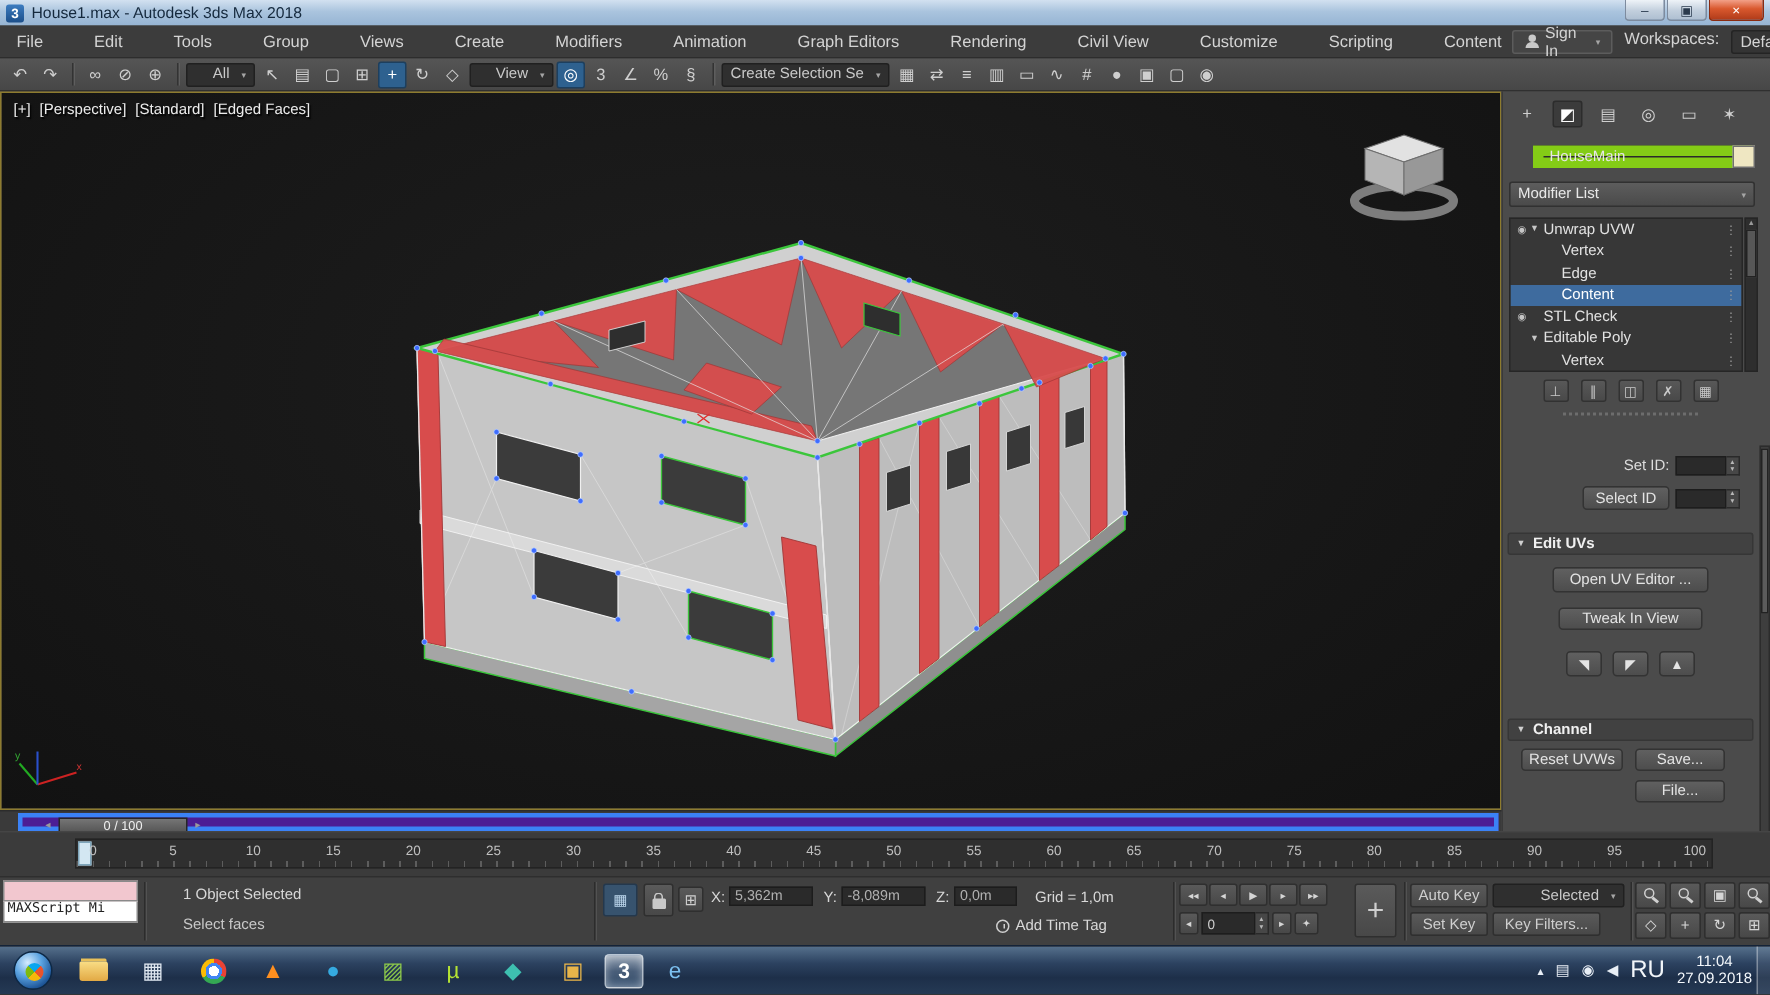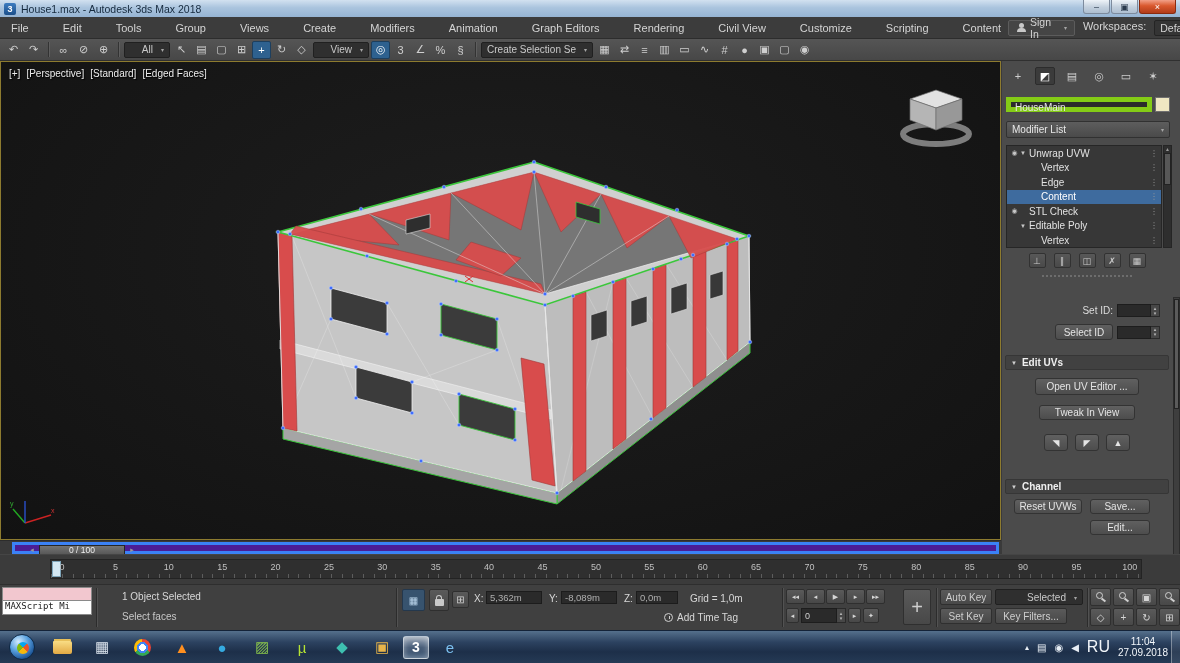--- a/index.html
+++ b/index.html
@@ -52,22 +52,22 @@
   .house-svg{position:absolute;left:0;top:0;width:999px;height:477px;}
   .viewcube{position:absolute;right:26px;top:22px;width:76px;height:66px;z-index:3;}
   .axis-tripod{position:absolute;left:8px;bottom:6px;width:48px;height:40px;z-index:3;}
   
   .cmdpanel{position:absolute;left:1001px;top:61px;width:179px;height:523px;background:#4b4b4b;
     border-left:1px solid #3a3a3a;font-size:10px;color:#ddd;}
   .cp-tabs{position:absolute;left:6px;top:6px;display:flex;gap:7px;align-items:center;}
   .cp-tab{width:20px;height:18px;display:flex;align-items:center;justify-content:center;color:#cfcfcf;
     font-size:11px;border-radius:2px;border:1px solid transparent;}
   .cp-tab.active{background:#3b3b3b;border-color:#2c2c2c;color:#fff;}
-  .obj-field{position:absolute;left:4px;top:36px;width:146px;height:15px;background:#2b2b2b;
-    border:5px solid #84cc16;display:flex;padding:0 4px;color:#e6e6e6;}
+  .obj-field{position:absolute;left:20px;top:36px;width:146px;height:15px;background:#2b2b2b;
+    border:7px solid #84cc16;display:flex;align-items:center;padding:0 4px;color:#e6e6e6;}
   .swatch{position:absolute;left:153px;top:36px;width:15px;height:15px;background:#efe7c2;border:1px solid #707070;}
   .modlist-dd{position:absolute;left:4px;top:60px;width:164px;height:17px;
     background:linear-gradient(#5d5d5d,#4a4a4a);border:1px solid #313131;border-radius:2px;
     display:flex;align-items:center;justify-content:space-between;padding:0 5px;color:#e8e8e8;}
   .stack{position:absolute;left:4px;top:84px;width:156px;height:103px;background:#373737;
     border:1px solid #262626;overflow:hidden;}
   .stack-row{height:14.5px;display:flex;align-items:center;padding:0 2px;color:#e2e2e2;}
   .stack-row.selected{background:#3e6b9e;color:#fff;}
   .s-eye{width:11px;font-size:7px;color:#c6c6c6;text-align:center;}
   .s-arr{width:9px;font-size:6px;color:#c6c6c6;}
@@ -544,21 +544,21 @@
         <span class="cp-btn" style="width:24px;height:17px;font-size:9px" data-interactable="true">◤</span>
         <span class="cp-btn" style="width:24px;height:17px;font-size:9px" data-interactable="true">▲</span>
       </div>
 
     <div class="rollout-hdr" style="top:418px" data-interactable="true">
       <span class="caret" data-interactable="false">▼</span>
       <span data-interactable="false">Channel</span>
     </div>
     <span class="cp-btn" style="position:absolute;left:12px;top:438px;width:68px;height:15px" data-interactable="true">Reset UVWs</span>
     <span class="cp-btn" style="position:absolute;left:88px;top:438px;width:60px;height:15px" data-interactable="true">Save...</span>
-    <span class="cp-btn" style="position:absolute;left:88px;top:459px;width:60px;height:15px" data-interactable="true">Edit...</span>
+    <span class="cp-btn" style="position:absolute;left:88px;top:459px;width:60px;height:15px" data-interactable="true">File...</span>
 
     <div class="cp-scroll" data-interactable="true">
       <div class="thumb" data-interactable="true"></div>
     </div>
   </div>
 
   <div class="timeslider" data-interactable="false">
     <div class="ts-track" data-interactable="true">
       <span class="ts-arrow" style="left:12px" data-interactable="true">◂</span>
       <span class="ts-handle" data-interactable="true">0 / 100</span>

